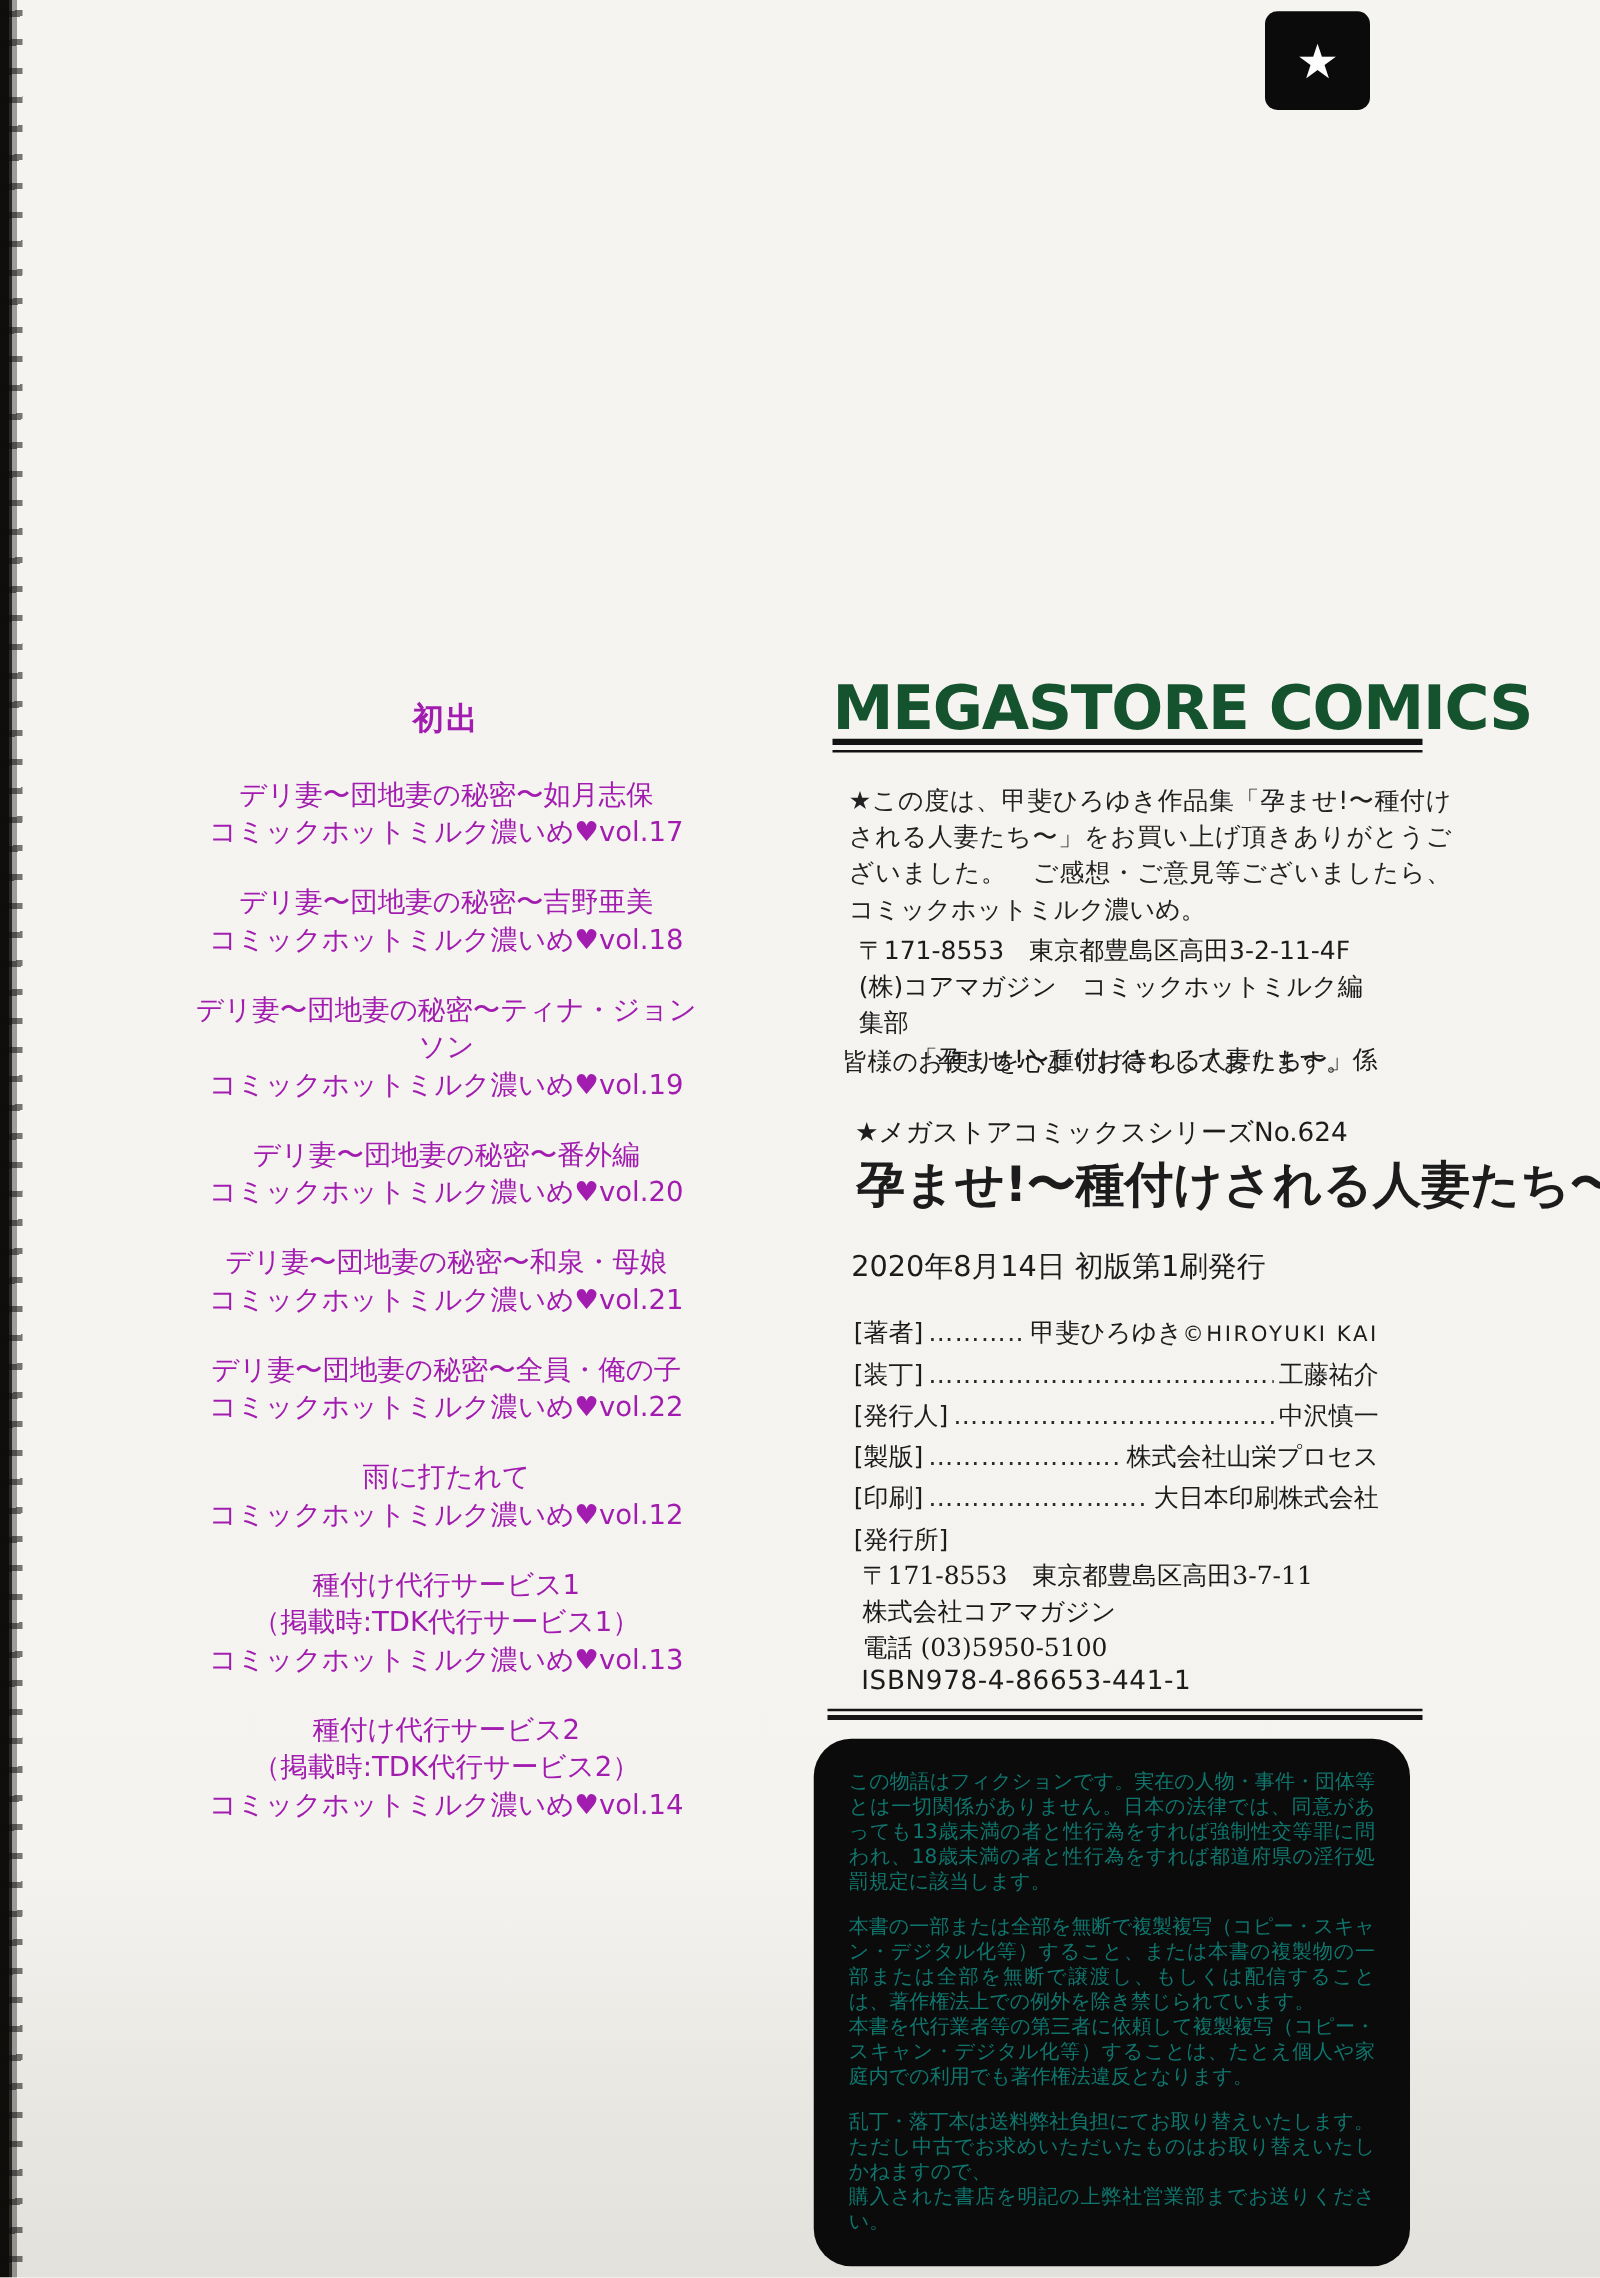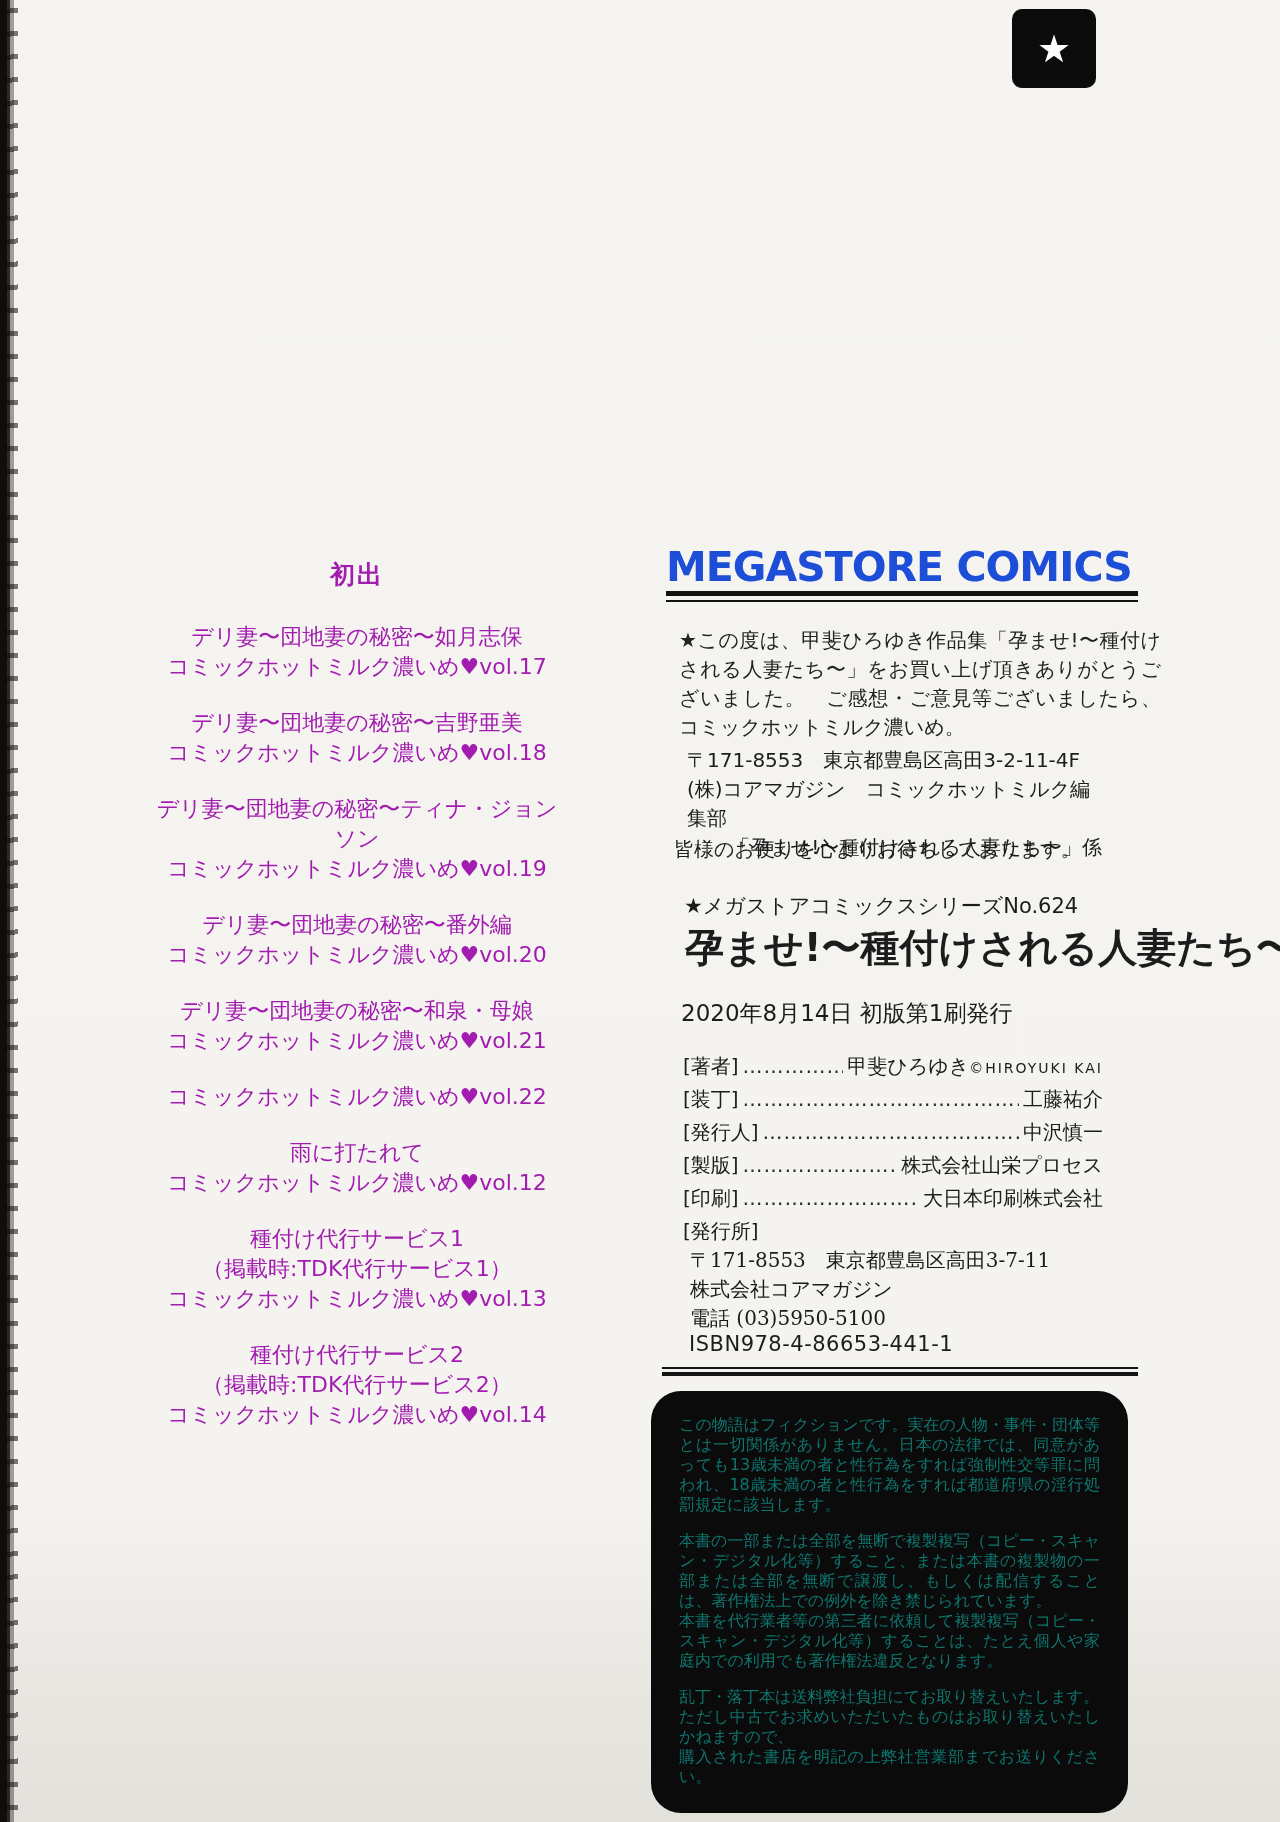--- a/index.html
+++ b/index.html
@@ -31,43 +31,43 @@
   }
   .firstpub h2{
     font-size:25px;font-weight:600;margin:0 0 32px 0;letter-spacing:2px;
   }
   .entry{margin:14px 0 26px 0;font-weight:500;}
 
   
   .rc{position:absolute;}
   .logo-wrap{left:666px;top:546px;width:472px;}
   .logo{
-    font-size:41px;font-weight:900;letter-spacing:-1px;line-height:42px;
-    color:#1d4ed8;white-space:nowrap;padding-bottom:3px;
+    font-size:49px;font-weight:900;letter-spacing:-1px;line-height:42px;
+    color:#14532d;white-space:nowrap;padding-bottom:3px;
     border-bottom:5px solid #121212;
   }
   .logo-line2{height:2px;background:#121212;margin-top:4px;}
 
   .thanks{
     left:679px;top:626px;width:482px;font-size:20px;line-height:29px;
     text-align:justify;color:#222;font-weight:500;
   }
   .address{left:687px;top:746px;width:415px;font-size:20px;line-height:29px;font-weight:500;}
   .address .r{text-align:right;}
   .waitmsg{left:674px;top:836px;font-size:20px;font-weight:500;}
   .series{left:684px;top:892px;font-size:21px;font-weight:500;}
   .booktitle{left:685px;top:921px;font-size:39px;font-weight:700;letter-spacing:0px;white-space:nowrap;}
   .edition{left:681px;top:998px;font-size:23px;font-weight:500;}
 
   .credits{left:683px;top:1053px;width:420px;font-size:20px;font-weight:500;}
   .crow{display:flex;align-items:baseline;height:33px;white-space:nowrap;}
   .crole{flex:0 0 auto;}
   .cdots{flex:1 1 auto;overflow:hidden;color:#2a2a2a;letter-spacing:1px;margin:0 4px;}
   .cname{flex:0 0 auto;text-align:right;}
-  .csuffix{font-size:14px;letter-spacing:2px;font-weight:400;}
+  .csuffix{font-size:17px;letter-spacing:2px;font-weight:400;}
 
   .publisher{left:690px;top:1246px;width:420px;font-size:20px;line-height:29px;
     font-family:"DejaVu Serif",serif;color:#1a1a1a;}
   .isbn{left:689px;top:1332px;font-size:21px;font-weight:500;letter-spacing:.5px;}
 
   .divider{left:662px;top:1367px;width:476px;}
   .divider .t{height:2px;background:#141414;}
   .divider .b{height:4px;background:#141414;margin-top:3px;}
 
   .legal{
@@ -105,20 +105,21 @@
   </div>
   <div class="entry">
     <div>デリ妻〜団地妻の秘密〜番外編</div>
     <div>コミックホットミルク濃いめ♥vol.20</div>
   </div>
   <div class="entry">
     <div>デリ妻〜団地妻の秘密〜和泉・母娘</div>
     <div>コミックホットミルク濃いめ♥vol.21</div>
   </div>
   <div class="entry">
+    <div>デリ妻〜団地妻の秘密〜全員・俺の子</div>
     <div>コミックホットミルク濃いめ♥vol.22</div>
   </div>
   <div class="entry">
     <div>雨に打たれて</div>
     <div>コミックホットミルク濃いめ♥vol.12</div>
   </div>
   <div class="entry">
     <div>種付け代行サービス1</div>
     <div>（掲載時:TDK代行サービス1）</div>
     <div>コミックホットミルク濃いめ♥vol.13</div>

